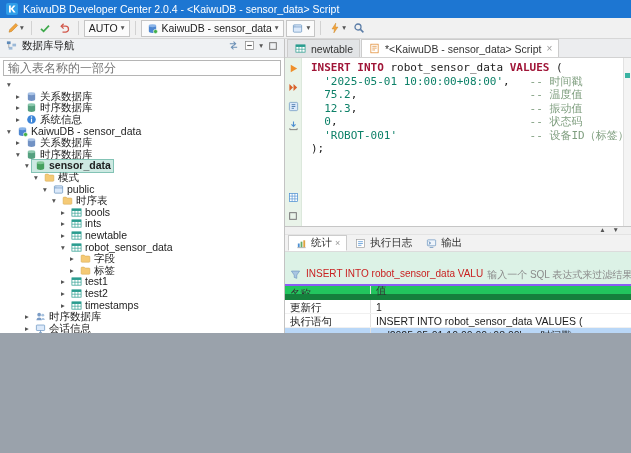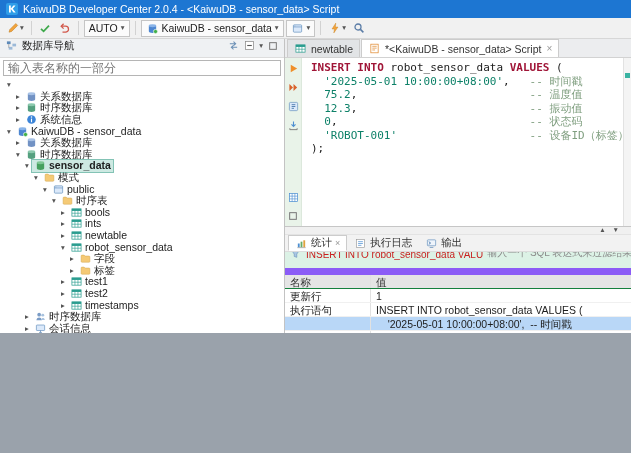--- a/index.html
+++ b/index.html
@@ -42,26 +42,26 @@
 .tok-num{color:#0d8168}
 .tok-com{color:#7f9e7f}
 .ed-ruler{width:8px;flex:none;background:#f4f4f4;border-left:1px solid #e2e2e2;position:relative}
 .ed-ruler .mark{position:absolute;left:1px;top:15px;width:5px;height:5px;background:#39b3a2}
 .bottom{height:107px;flex:none;border-top:1px solid #c6c6c6;display:flex;flex-direction:column;background:#fff}
 .hsplit{height:8px;flex:none;background:#f0f0f0;border-bottom:1px solid #e3e3e3;display:flex;align-items:center;justify-content:flex-end;gap:7px;padding-right:12px;font-size:6.5px;color:#555;line-height:1}
 .bottom-tabs{height:17px;flex:none;background:#f2f2f2;border-bottom:1px solid #dcdcdc;display:flex;align-items:flex-end;padding-left:3px;gap:1px}
 .btab{display:inline-flex;align-items:center;gap:3px;height:16px;padding:0 6px;font-size:10.5px;color:#333;white-space:nowrap;cursor:default}
 .btab.active{background:#fff;border:1px solid #ccc;border-bottom:1px solid #fff}
 .btab .close{font-size:9px;color:#999;line-height:1}
-.filter-row{height:16px;flex:none;background:#dcf2e6;border-bottom:7px solid #8b5cf6;display:flex;align-items:flex-end;gap:4px;padding:8px 4px;font-size:10px;white-space:nowrap;overflow:hidden}
+.filter-row{height:16px;flex:none;background:#dcf2e6;border-bottom:2px solid #8b5cf6;display:flex;align-items:flex-start;gap:4px;padding:16px 4px;font-size:10px;white-space:nowrap;overflow:hidden}
 .fval{color:#c92121}
 .fph{color:#8b8b8b}
 .grid{flex:1;min-height:0;overflow:hidden;font-size:10.5px}
 .grow{display:flex;height:14px;line-height:14px;border-bottom:1px solid #f0f0f0;align-items:center}
-.grow.header{background:#e5e5e5;border-bottom:1px solid #15803d;color:#333}
+.grow.header{background:#22c55e;border-bottom:6px solid #15803d;color:#333}
 .gname{width:86px;flex:none;padding:0 5px;border-right:1px solid #e1e1e1;height:100%;overflow:hidden}
 .gval{flex:1;min-width:0;padding:0 5px;white-space:pre;overflow:hidden}
 .grow.selected{background:#b9d7f7}
 .watermark{position:absolute;right:58px;bottom:5px;font-size:11px;color:#ccc;white-space:nowrap;pointer-events:none}
 .wm-handle{color:#efa89c}
 .ed-ic{width:13px;height:12px;display:inline-flex;align-items:center;justify-content:center}
 </style>
 </head>
 <body>
 

